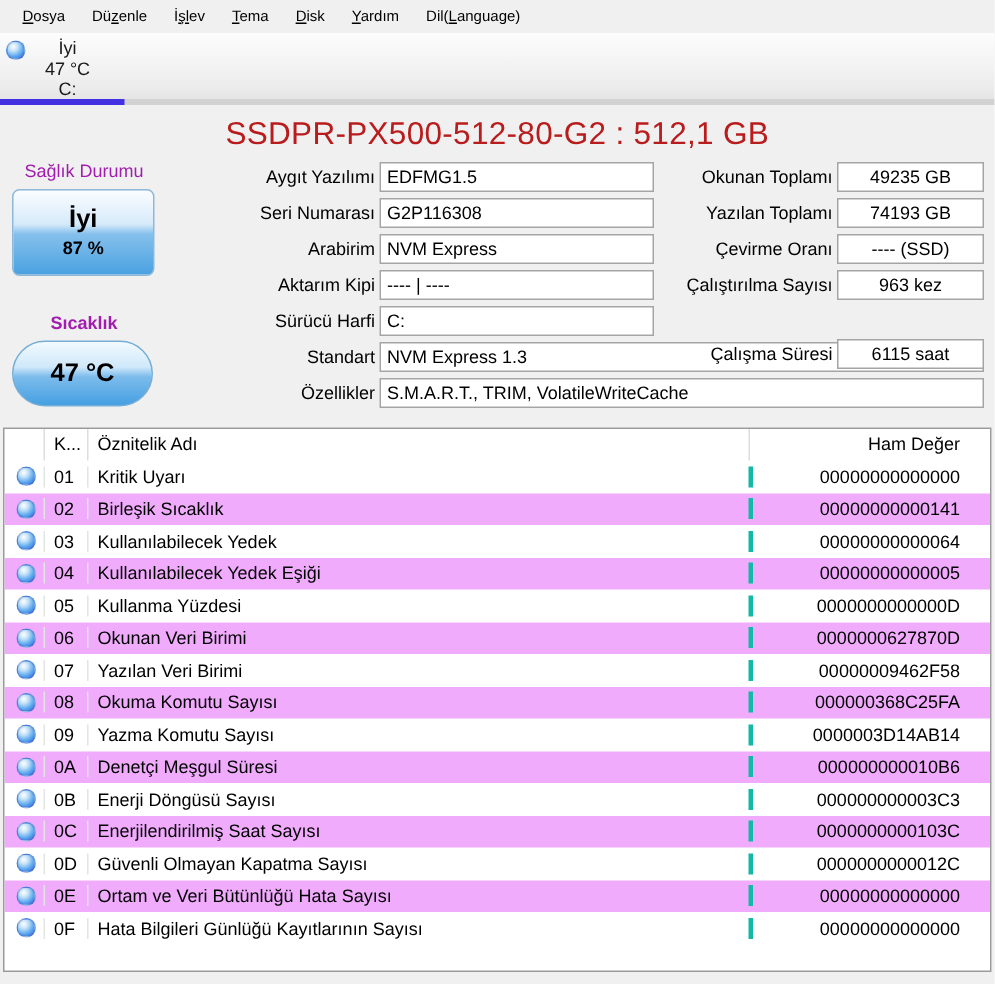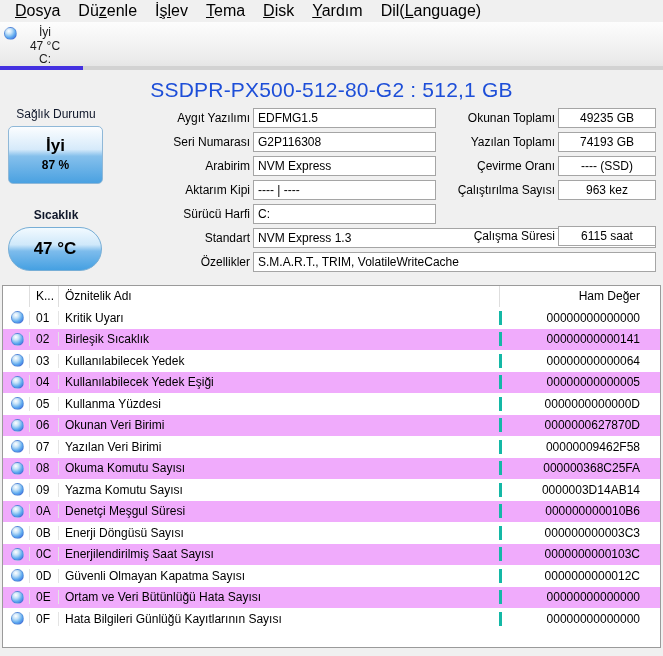--- a/index.html
+++ b/index.html
@@ -5,21 +5,21 @@
   html,body{margin:0;padding:0;}
   body{
     width:663px;height:656px;background:#f0f0f0;
     font-family:"Liberation Sans", sans-serif;
     -webkit-font-smoothing:antialiased;
     position:relative;overflow:hidden;color:#000;
   }
   
   .menubar{
     height:22px;background:#f0f0f0;display:flex;align-items:center;
-    padding-left:6px;font-size:16px;
+    padding-left:6px;font-size:10px;
   }
   .menu-item{padding:3px 9px;cursor:default;white-space:nowrap;}
   .menu-item u{text-decoration:underline;}
   
   .tabstrip{
     position:absolute;left:0;top:22px;width:663px;height:48px;
     background:linear-gradient(180deg,#fdfdfd 0%,#ececec 75%,#e2e2e2 100%);
   }
   .strip-rule{position:absolute;left:0;bottom:0;width:663px;height:4px;background:#d2d2d2;}
   .tab-underline{position:absolute;left:0;bottom:0;width:83px;height:4px;}
@@ -32,24 +32,24 @@
   }
   
   .orb{
     border-radius:50%;
     background:radial-gradient(circle at 35% 28%, #ffffff 0%, #c4e2f8 28%, #5aa7ee 62%, #3a57d8 100%);
     border:1px solid rgba(70,100,190,.35);box-sizing:border-box;
   }
   
   .title{
     position:absolute;left:0;top:78px;width:663px;text-align:center;
-    font-size:21px;letter-spacing:.2px;color:#1d4ed8;
-  }
-  
-  .section-label{position:absolute;font-size:12px;text-align:center;color:#0f172a;}
+    font-size:21px;letter-spacing:.2px;color:#b91c1c;
+  }
+  
+  .section-label{position:absolute;font-size:12px;text-align:center;color:#a21caf;}
   .health-btn{
     position:absolute;left:8px;top:126px;width:95px;height:58px;box-sizing:border-box;
     border:1px solid #8fb8d8;border-radius:5px;
     background:linear-gradient(180deg,#fbfdff 0%,#d6eafa 40%,#85c0ec 52%,#4aa1e1 100%);
     display:flex;flex-direction:column;align-items:center;justify-content:center;
     cursor:pointer;
   }
   .health-btn .status{font-size:17px;font-weight:bold;line-height:20px;}
   .health-btn .pct{font-size:12px;font-weight:bold;line-height:19px;}
   .temp-btn{

